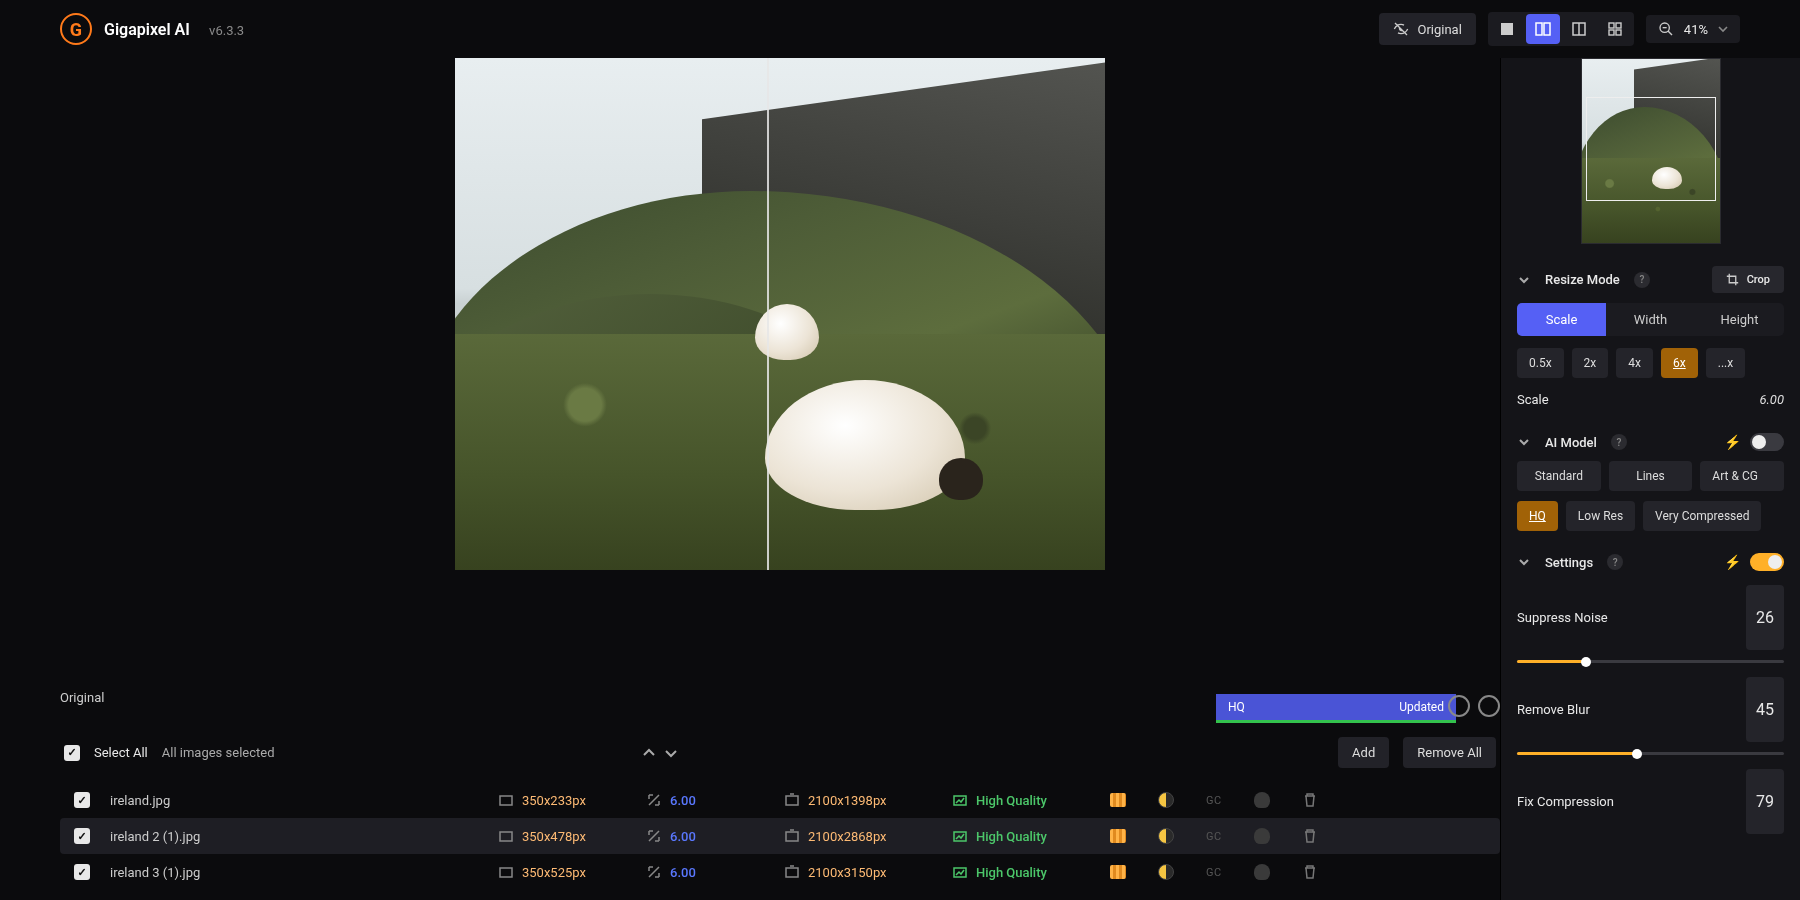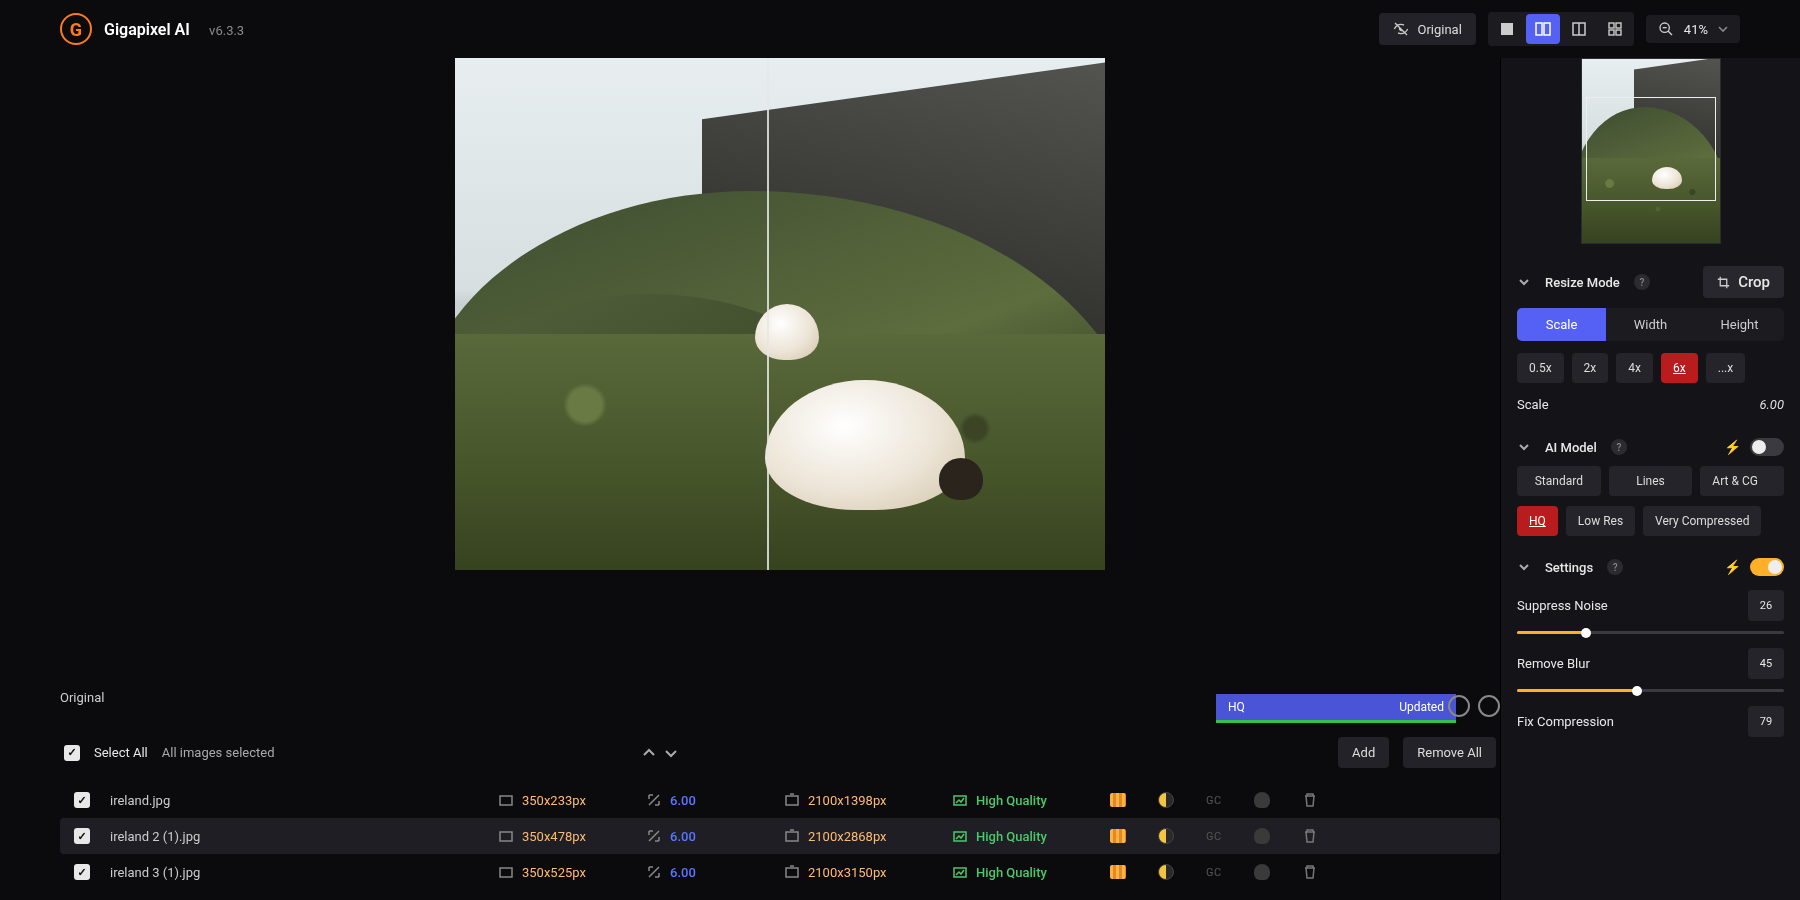--- a/index.html
+++ b/index.html
@@ -69,38 +69,38 @@
   .panel-scroll::-webkit-scrollbar-thumb{background:#34343a;border-radius:3px;}
   .section-head{display:flex;align-items:center;gap:14px;padding:12px 0 10px;color:#e8e8e8;font-weight:500;font-size:13px;}
   .section-head .help{width:16px;height:16px;border-radius:50%;background:#2b2b30;color:#888;display:inline-flex;align-items:center;justify-content:center;font-size:10px;}
   .section-head .rhs{margin-left:auto;display:flex;align-items:center;gap:8px;}
   .chev{width:14px;height:14px;}
   .seg{display:flex;background:#1b1b20;border-radius:5px;overflow:hidden;margin-bottom:12px;}
   .seg .opt{flex:1;text-align:center;padding:9px 0;font-size:13px;color:#ccc;cursor:pointer;}
   .seg .opt.active{background:#5560f5;color:#fff;}
   .chips{display:flex;gap:8px;margin-bottom:10px;flex-wrap:wrap;}
   .chip{background:#24242a;color:#ddd;padding:8px 12px;border-radius:4px;font-size:12px;cursor:pointer;}
-  .chip.active{background:#b91c1c;color:#fff;text-decoration:underline;}
+  .chip.active{background:#a16207;color:#fff;text-decoration:underline;}
   .kv{display:flex;justify-content:space-between;align-items:center;padding:4px 0 14px;}
   .kv .val{font-style:italic;color:#ddd;}
   .toggle{width:34px;height:18px;background:#3a3a40;border-radius:9px;position:relative;}
   .toggle .knob{position:absolute;top:2px;width:14px;height:14px;background:#eee;border-radius:50%;}
   .toggle.off .knob{left:2px;}
   .toggle.on{background:#ffb028;}
   .toggle.on .knob{right:2px;}
   .bolt{color:#ffb028;font-size:14px;}
   .bolt.dim{color:#666;}
   .slider-row{padding:4px 0 10px;}
   .slider-row .lab{display:flex;justify-content:space-between;align-items:center;margin-bottom:10px;}
-  .slider-row .num{background:#24242a;padding:9px 10px;border-radius:4px;font-size:11px;min-width:36px;text-align:center;}
+  .slider-row .num{background:#24242a;padding:23px 10px;border-radius:4px;font-size:16px;min-width:36px;}
   .track{height:3px;background:#3a3a40;position:relative;border-radius:2px;}
   .track .fill{position:absolute;left:0;top:0;bottom:0;background:#ffb028;border-radius:2px;}
   .track .thumb{position:absolute;top:50%;width:10px;height:10px;background:#fff;border-radius:50%;transform:translate(-50%,-50%);}
   .save-btn{margin:10px 16px 0;background:#5560f5;color:#fff;border:none;border-radius:5px;padding:14px;font-size:15px;font-weight:500;display:flex;align-items:center;justify-content:center;gap:10px;cursor:pointer;}
-  .crop-chip{background:#27272d;padding:7px 14px;border-radius:4px;font-size:15px;display:flex;align-items:center;gap:8px;cursor:pointer;}
+  .crop-chip{background:#27272d;padding:7px 14px;border-radius:4px;font-size:11px;display:flex;align-items:center;gap:8px;cursor:pointer;}
   svg{display:block;}
 </style>
 </head>
 <body>
 
 <div class="app">
 
   <div class="topbar">
     <div class="logo-circle">G</div>
     <div>

